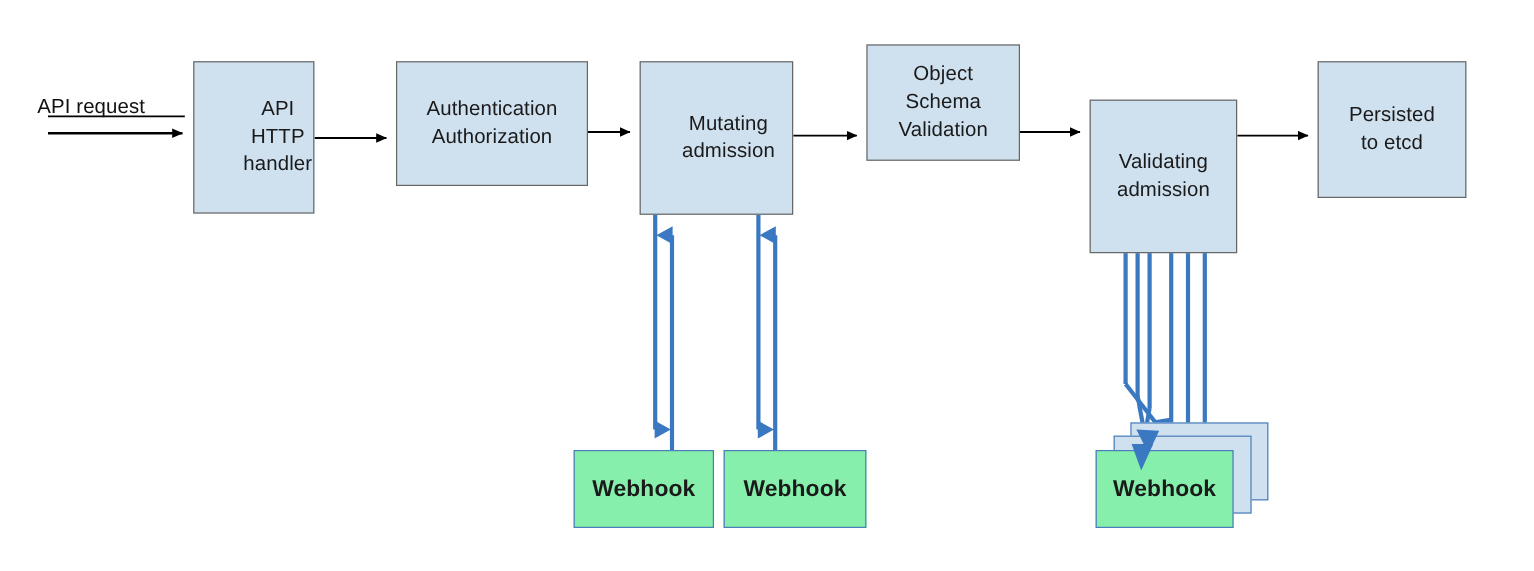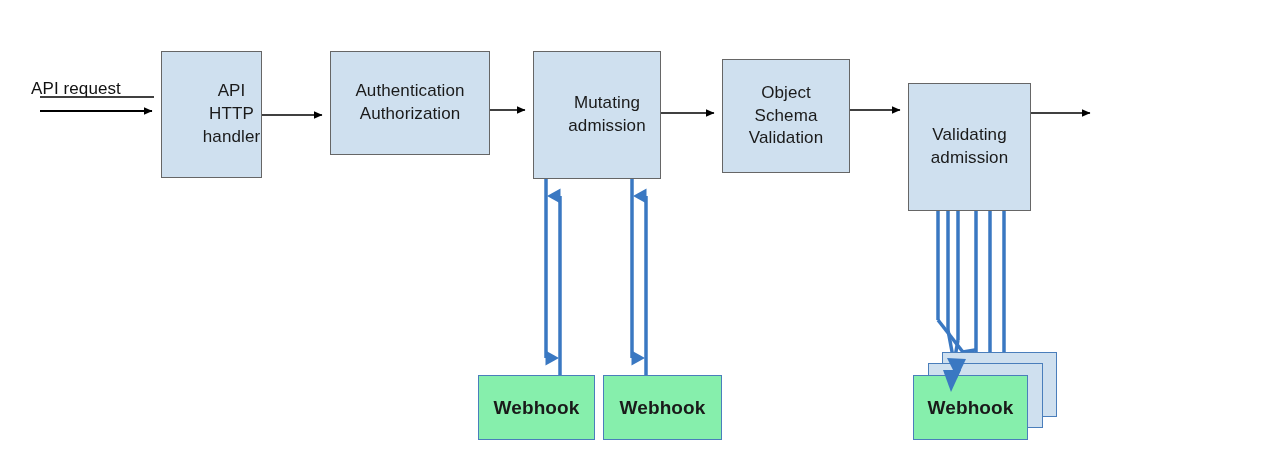--- a/index.html
+++ b/index.html
@@ -151,27 +151,29 @@
   <div class="stage-box" style="left:161px; top:51px; width:101px; height:127px;padding-left:40px;">API
 HTTP
 handler</div>
 
   <div class="stage-box" style="left:330px; top:51px; width:160px; height:104px;">Authentication
 Authorization</div>
 
   <div class="stage-box" style="left:533px; top:51px; width:128px; height:128px;padding-left:20px;">Mutating
 admission</div>
 
-  <div class="stage-box" style="left:722px; top:59px; width:128px; height:114px;">Object
+  <div class="stage-box" style="left:722px; top:37px; width:128px; height:97px;">Object
 Schema
 Validation</div>
 
   <div class="stage-box" style="left:908px; top:51px; width:123px; height:128px;margin-top:32px;">Validating
 admission</div>
 
+  <div class="stage-box" style="left:1098px; top:51px; width:124px; height:114px;">Persisted
+to etcd</div>
 
   <div class="webhook-box" style="left:478px; top:375px; width:117px; height:65px;">Webhook</div>
 
   <div class="webhook-box" style="left:603px; top:375px; width:119px; height:65px;">Webhook</div>
 
   <div class="webhook-box ghost" style="left:942px; top:352px; width:115px; height:65px; z-index:1;"></div>
 
   <div class="webhook-box ghost" style="left:928px; top:363px; width:115px; height:65px; z-index:2;"></div>
 
   <div class="webhook-box" style="left:913px; top:375px; width:115px; height:65px; z-index:3;">Webhook</div>

